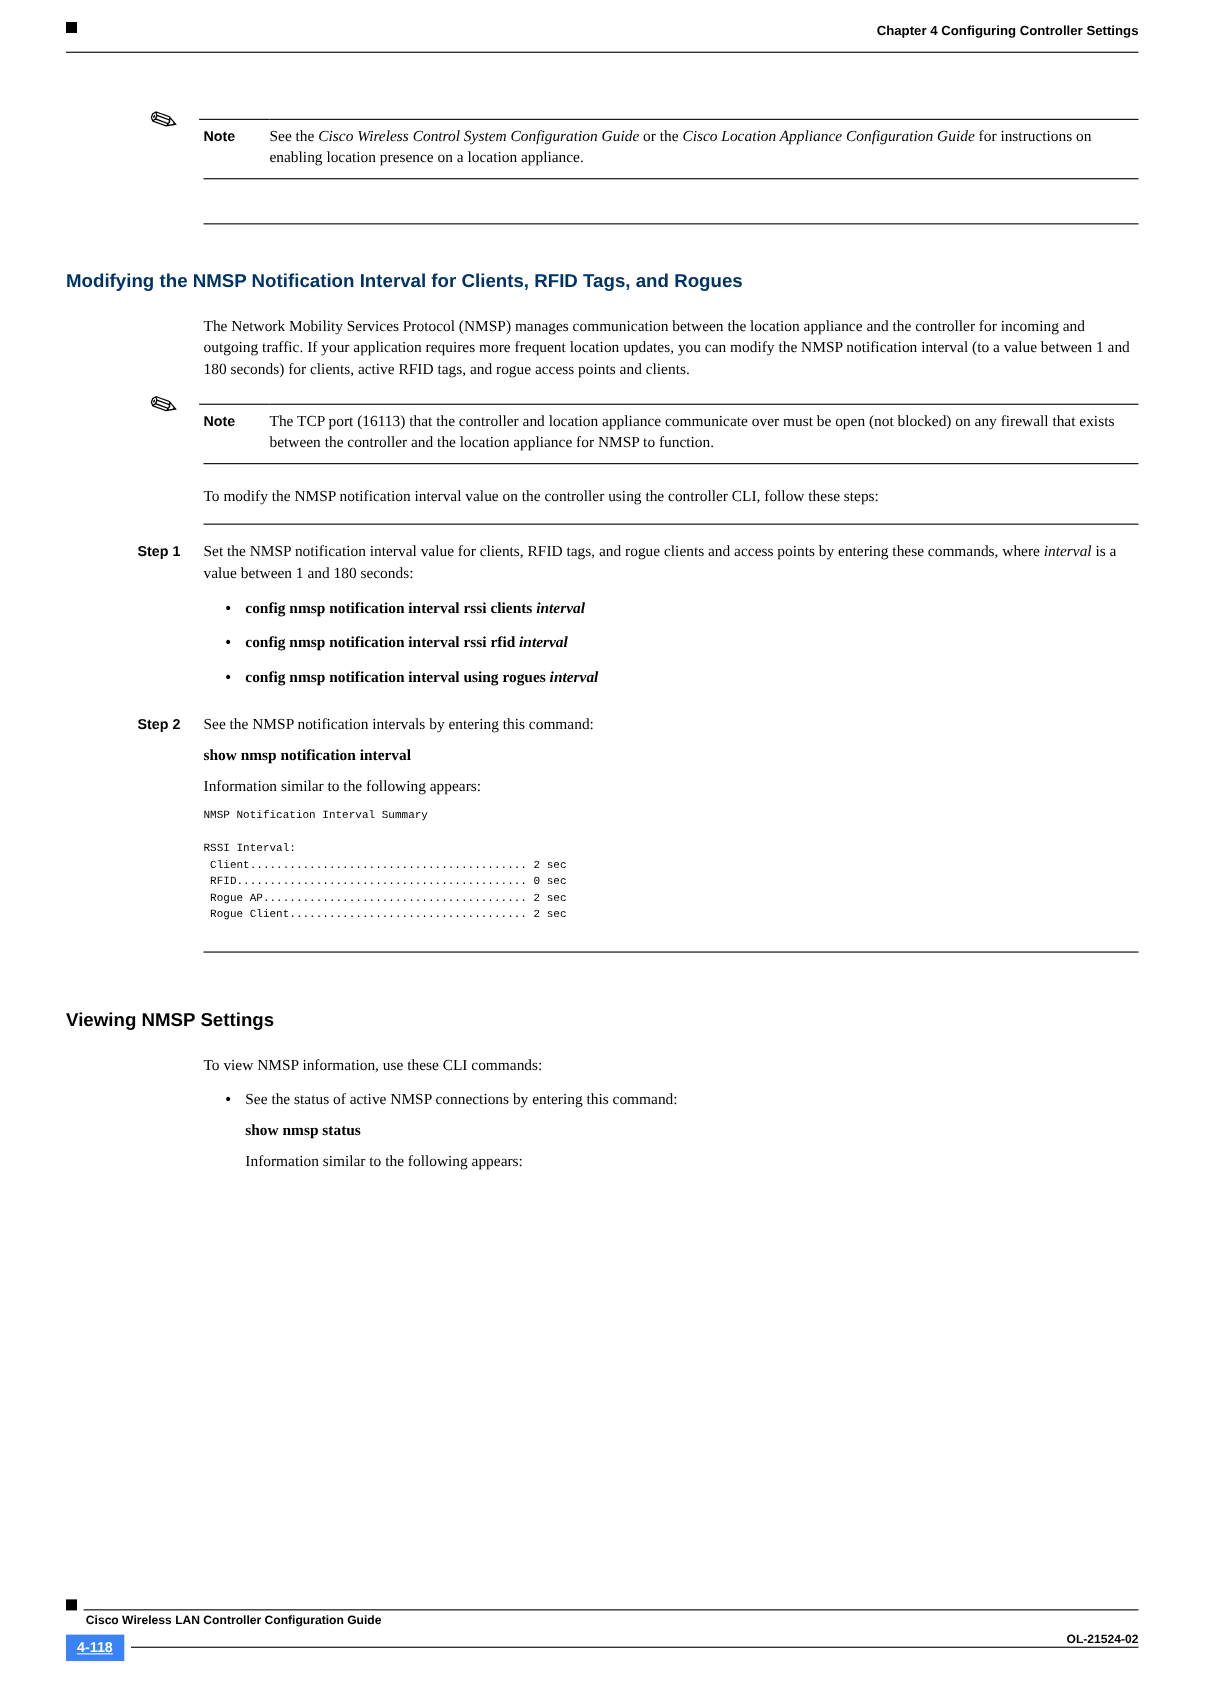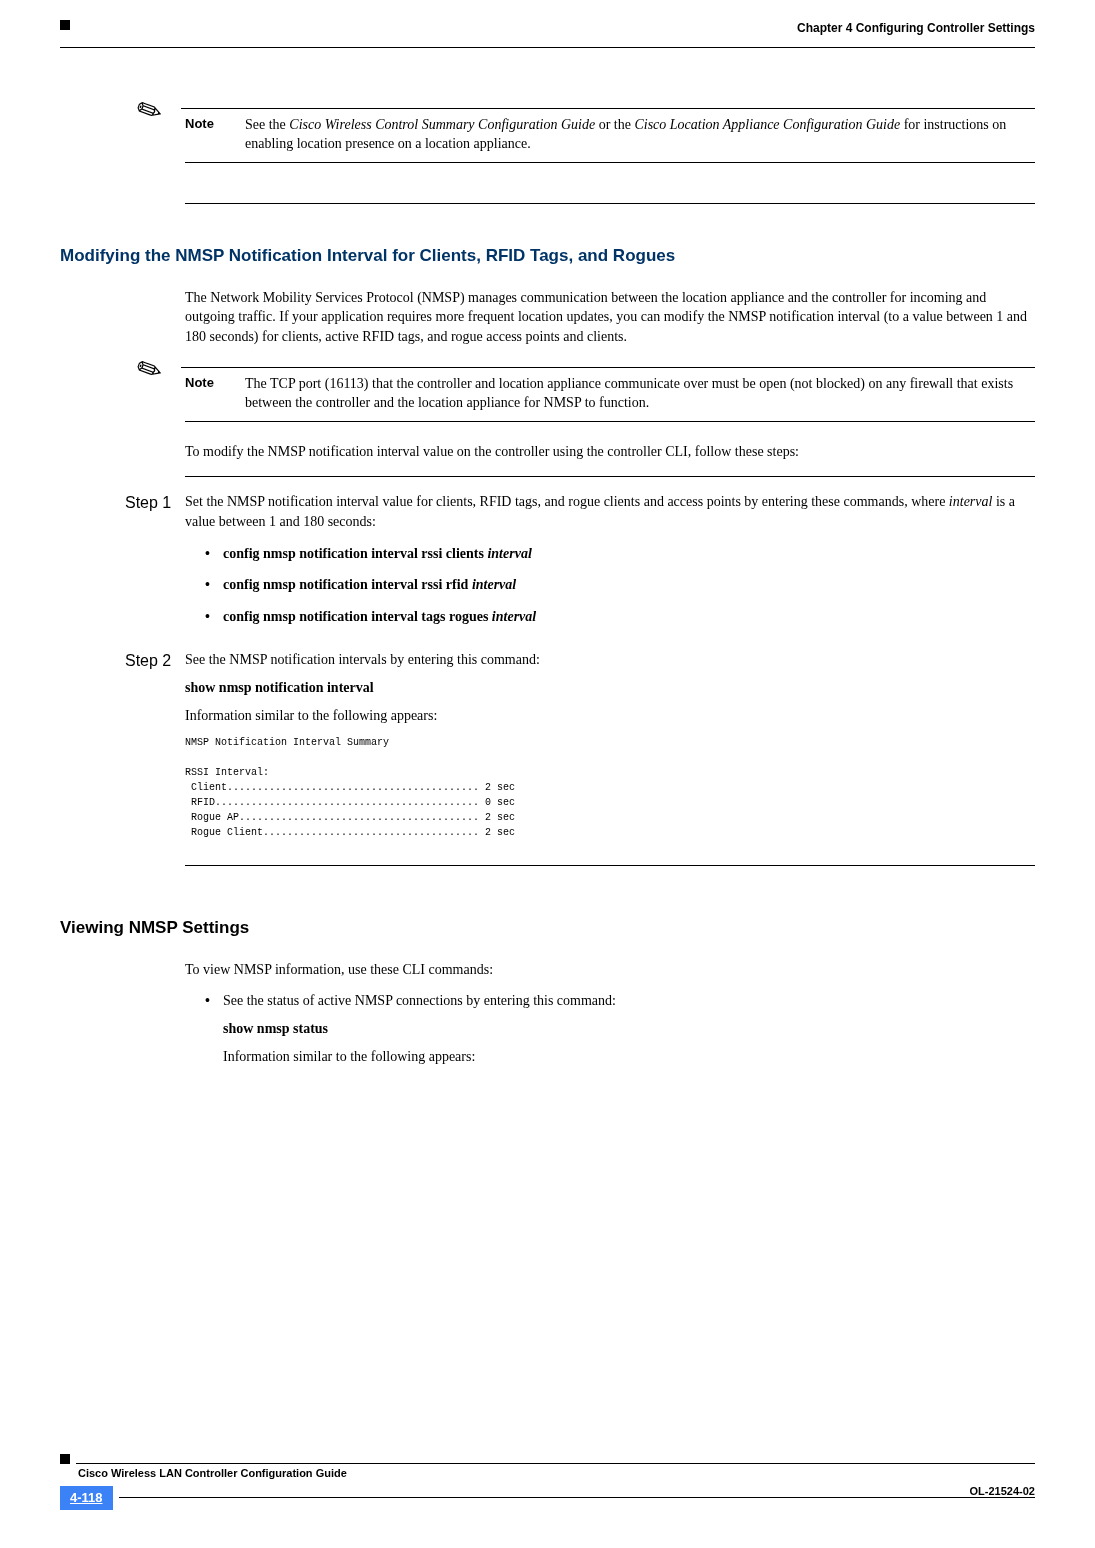--- a/index.html
+++ b/index.html
@@ -110,23 +110,23 @@
     .para {
       margin: 10px 0;
     }
     .step-row {
       display: flex;
       margin: 12px 0 6px 0;
     }
     .step-label {
       width: 60px;
       flex-shrink: 0;
-      font-weight: normal;
-      font-family: Arial, Helvetica, sans-serif;
-      font-size: 16px;
+      font-weight: bold;
+      font-family: Arial, Helvetica, sans-serif;
+      font-size: 13px;
       margin-left: -60px;
     }
     .step-body {
       flex: 1;
     }
     ul.cmd-list {
       list-style: none;
       padding-left: 20px;
       margin: 8px 0;
     }
@@ -231,21 +231,21 @@
   <div class="content">
 
     <div class="note-block">
       <div class="note-row">
         <div class="note-label-cell">
           <span class="note-icon">✎</span>
           <div class="note-rule-top" style="margin-left:-4px;"></div>
           <div class="note-label">Note</div>
         </div>
         <div class="note-text" style="border-top:1px solid #000;">
-          <span>See the </span><span class="italic">Cisco Wireless Control Summary Configuration Guide</span><span> or the </span><span class="italic">Cisco Location Appliance Configuration Guide</span><span> for instructions on enabling location presence on a location appliance.</span>
+          <span>See the </span><span class="italic">Cisco Wireless Control System Configuration Guide</span><span> or the </span><span class="italic">Cisco Location Appliance Configuration Guide</span><span> for instructions on enabling location presence on a location appliance.</span>
         </div>
       </div>
       <div class="note-rule-bottom"></div>
     </div>
 
     <div class="section-rule"></div>
 
     <h1 class="section-heading section-heading-blue">Modifying the NMSP Notification Interval for Clients, RFID Tags, and Rogues</h1>
 
     <div class="para">The Network Mobility Services Protocol (NMSP) manages communication between the location appliance and the controller for incoming and outgoing traffic. If your application requires more frequent location updates, you can modify the NMSP notification interval (to a value between 1 and 180 seconds) for clients, active RFID tags, and rogue access points and clients.</div>
@@ -266,21 +266,21 @@
 
     <div class="thin-rule"></div>
 
     <div class="step-row">
       <div class="step-label">Step 1</div>
       <div class="step-body">
         <span>Set the NMSP notification interval value for clients, RFID tags, and rogue clients and access points by entering these commands, where </span><span class="italic">interval</span><span> is a value between 1 and 180 seconds:</span>
         <ul class="cmd-list">
           <li><span class="bold">config nmsp notification interval rssi clients </span><span class="italic bold" style="font-weight:bold;">interval</span></li>
           <li><span class="bold">config nmsp notification interval rssi rfid </span><span class="italic bold" style="font-weight:bold;">interval</span></li>
-          <li><span class="bold">config nmsp notification interval tags rogues </span><span class="italic bold" style="font-weight:bold;">interval</span></li>
+          <li><span class="bold">config nmsp notification interval using rogues </span><span class="italic bold" style="font-weight:bold;">interval</span></li>
         </ul>
       </div>
     </div>
 
     <div class="step-row">
       <div class="step-label">Step 2</div>
       <div class="step-body">
         <div>See the NMSP notification intervals by entering this command:</div>
         <div class="bold" style="margin:8px 0;">show nmsp notification interval</div>
         <div>Information similar to the following appears:</div>

